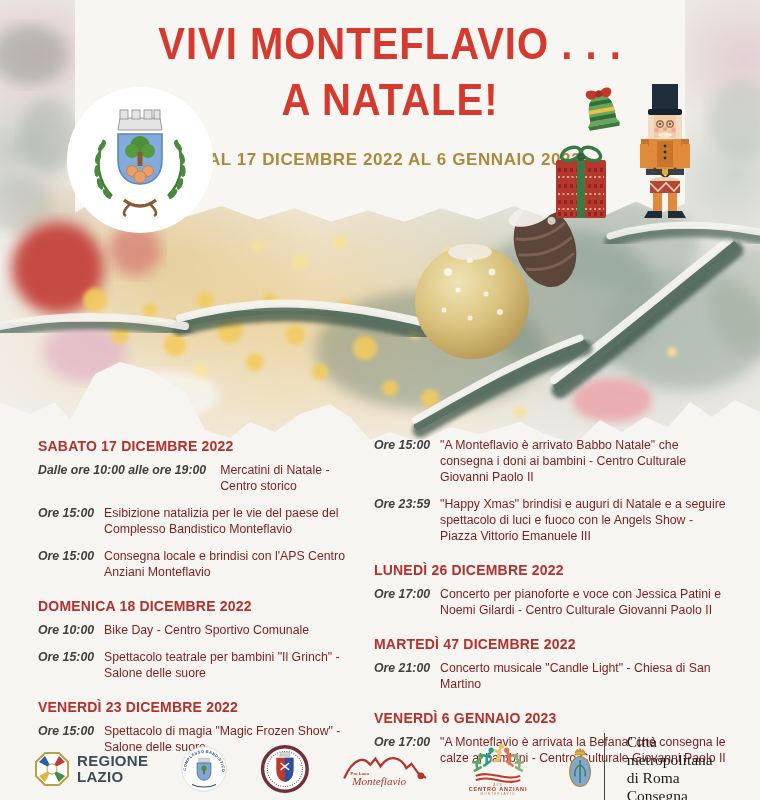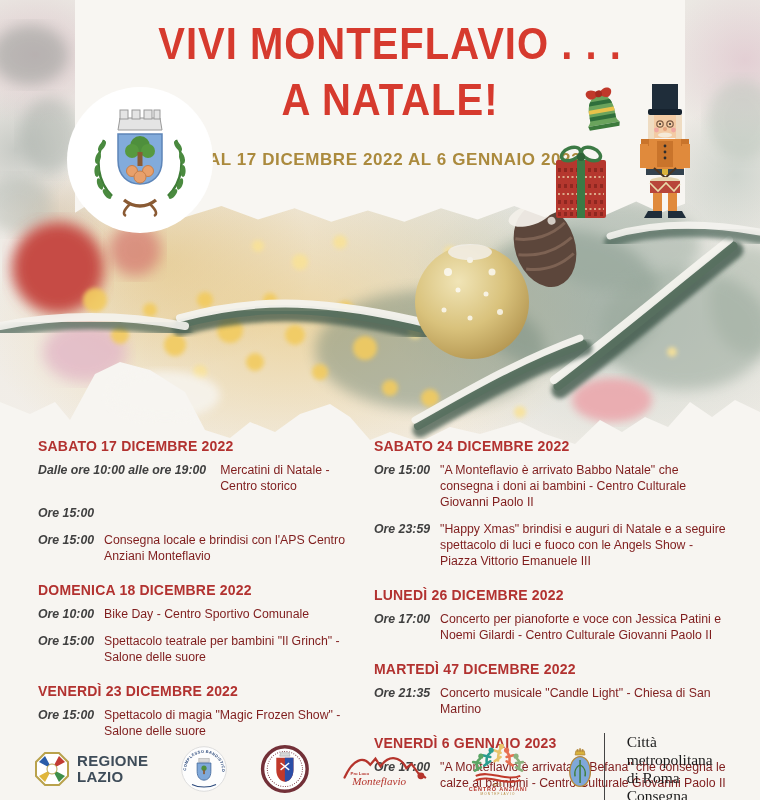--- a/index.html
+++ b/index.html
@@ -292,20 +292,21 @@
   <div class="events">
     <div class="col left">
       <section class="day-block">
         <h3 class="day">SABATO 17 DICEMBRE 2022</h3>
         <div class="row">
           <span class="time wide">Dalle ore 10:00 alle ore 19:00</span>
           <span class="desc">Mercatini di Natale - Centro storico</span>
         </div>
         <div class="row">
           <span class="time">Ore 15:00</span>
+          <span class="desc">Esibizione natalizia per le vie del paese del Complesso Bandistico Monteflavio</span>
         </div>
         <div class="row">
           <span class="time">Ore 15:00</span>
           <span class="desc">Consegna locale e brindisi con l'APS Centro Anziani Monteflavio</span>
         </div>
       </section>
       <section class="day-block">
         <h3 class="day">DOMENICA 18 DICEMBRE 2022</h3>
         <div class="row">
           <span class="time">Ore 10:00</span>
@@ -320,41 +321,40 @@
         <h3 class="day">VENERDÌ 23 DICEMBRE 2022</h3>
         <div class="row">
           <span class="time">Ore 15:00</span>
           <span class="desc">Spettacolo di magia "Magic Frozen Show" - Salone delle suore</span>
         </div>
       </section>
     </div>
 
     <div class="col right">
       <section class="day-block">
-        <h3 class="day">SABATO 24 DICEMBRE 2022</h3>
         <div class="row">
           <span class="time">Ore 15:00</span>
           <span class="desc">"A Monteflavio è arrivato Babbo Natale" che consegna i doni ai bambini - Centro Culturale Giovanni Paolo II</span>
         </div>
         <div class="row">
           <span class="time">Ore 23:59</span>
           <span class="desc">"Happy Xmas" brindisi e auguri di Natale e a seguire spettacolo di luci e fuoco con le Angels Show - Piazza Vittorio Emanuele III</span>
         </div>
       </section>
       <section class="day-block">
         <h3 class="day">LUNEDÌ 26 DICEMBRE 2022</h3>
         <div class="row">
           <span class="time">Ore 17:00</span>
           <span class="desc">Concerto per pianoforte e voce con Jessica Patini e Noemi Gilardi - Centro Culturale Giovanni Paolo II</span>
         </div>
       </section>
       <section class="day-block">
         <h3 class="day">MARTEDÌ 47 DICEMBRE 2022</h3>
         <div class="row">
-          <span class="time">Ore 21:35</span>
+          <span class="time">Ore 21:00</span>
           <span class="desc">Concerto musicale "Candle Light" - Chiesa di San Martino</span>
         </div>
       </section>
       <section class="day-block">
         <h3 class="day">VENERDÌ 6 GENNAIO 2023</h3>
         <div class="row">
           <span class="time">Ore 17:00</span>
           <span class="desc">"A Monteflavio è arrivata la Befana" che consegna le calze ai bambini - Centro Culturale Giovanni Paolo II</span>
         </div>
       </section>

